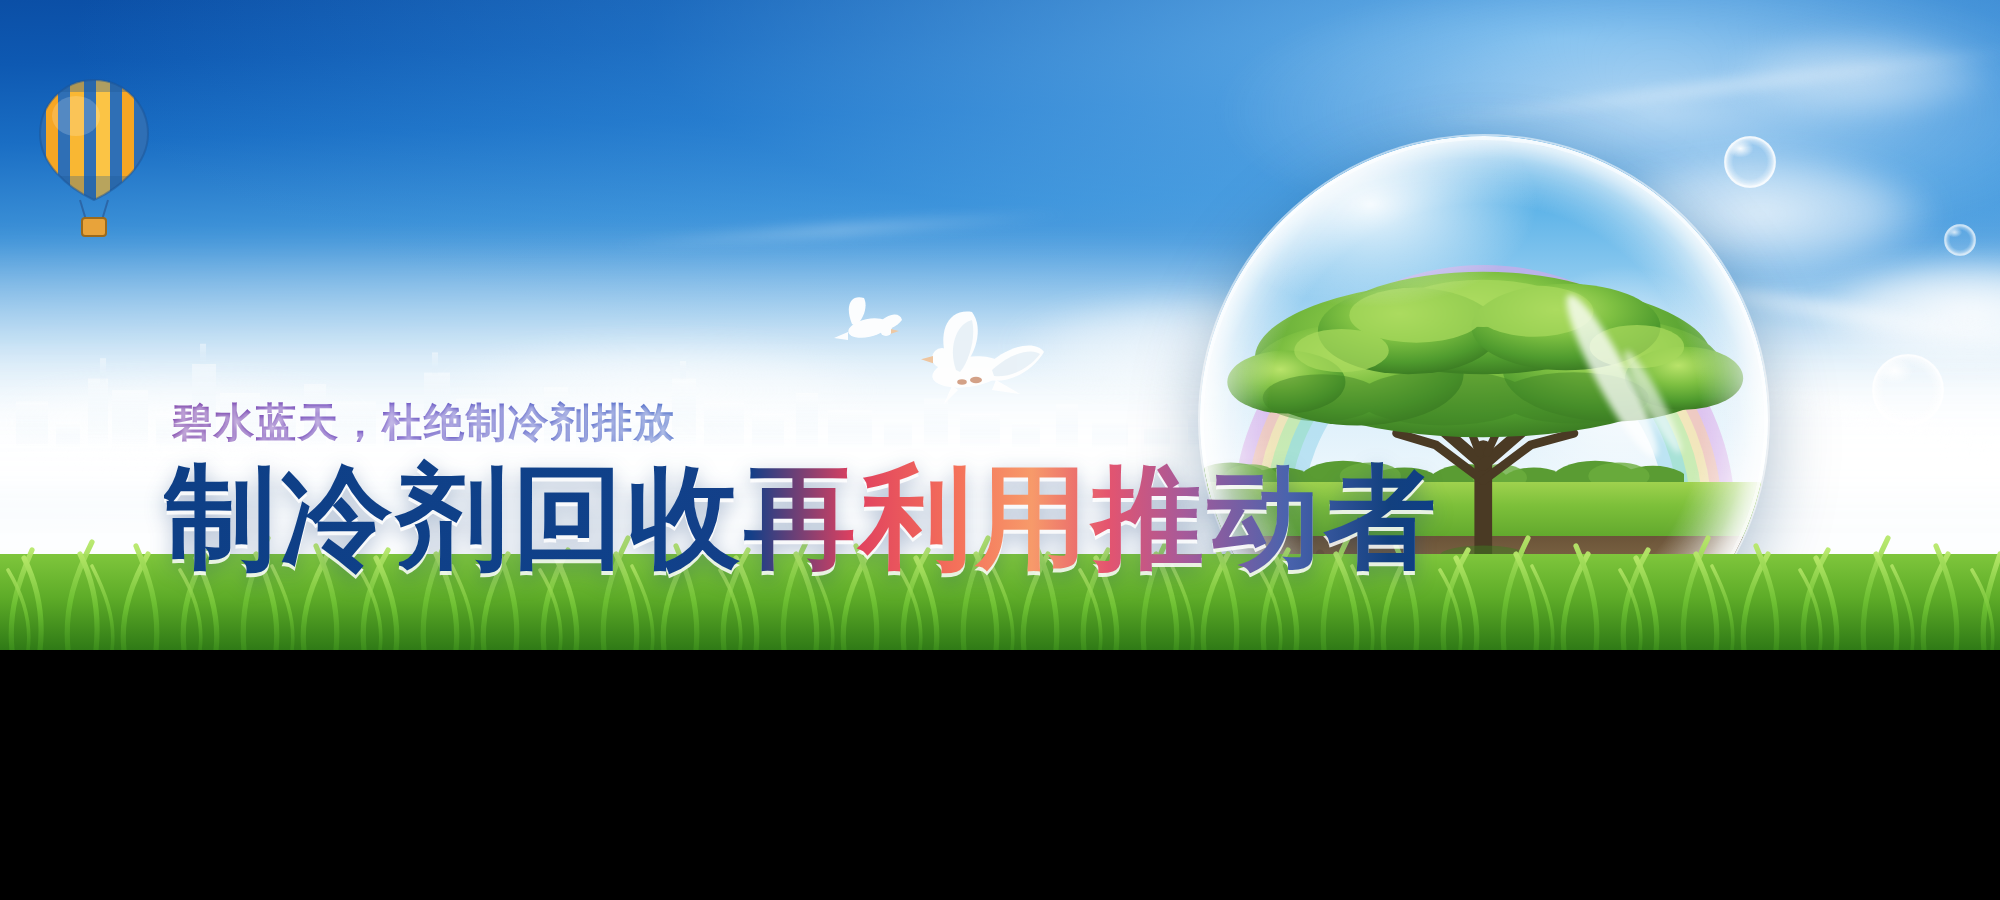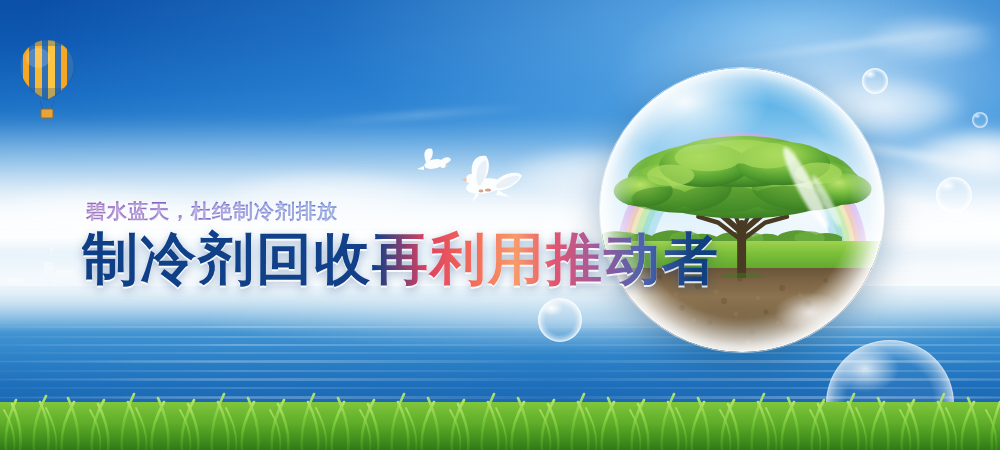--- a/index.html
+++ b/index.html
@@ -1,18 +1,18 @@
 <!DOCTYPE html>
 <html><head>
 <meta charset="utf-8">
 <style>
   html,body{margin:0;padding:0;background:#000;}
   *{box-sizing:border-box;}
   #banner{
-    position:relative;width:1000px;height:450px;overflow:hidden;
+    position:relative;width:1000px;height:325px;overflow:hidden;
     font-family:"Liberation Sans","DejaVu Sans",sans-serif;
     user-select:none;
   }
 
   
   .sky{position:absolute;inset:0;
     background:
       radial-gradient(120% 90% at 78% 6%, rgba(120,195,245,.85) 0%, rgba(60,150,225,.35) 38%, rgba(0,0,0,0) 62%),
       linear-gradient(178deg,#0b4fa6 0%,#0e59b2 9%,#1a6ec4 20%,#3d92d8 33%,#77b7e6 47%,#b2d8f1 58%,#d9ecf8 66%,#eaf4fb 72%,#f2f8fc 76%);
   }

